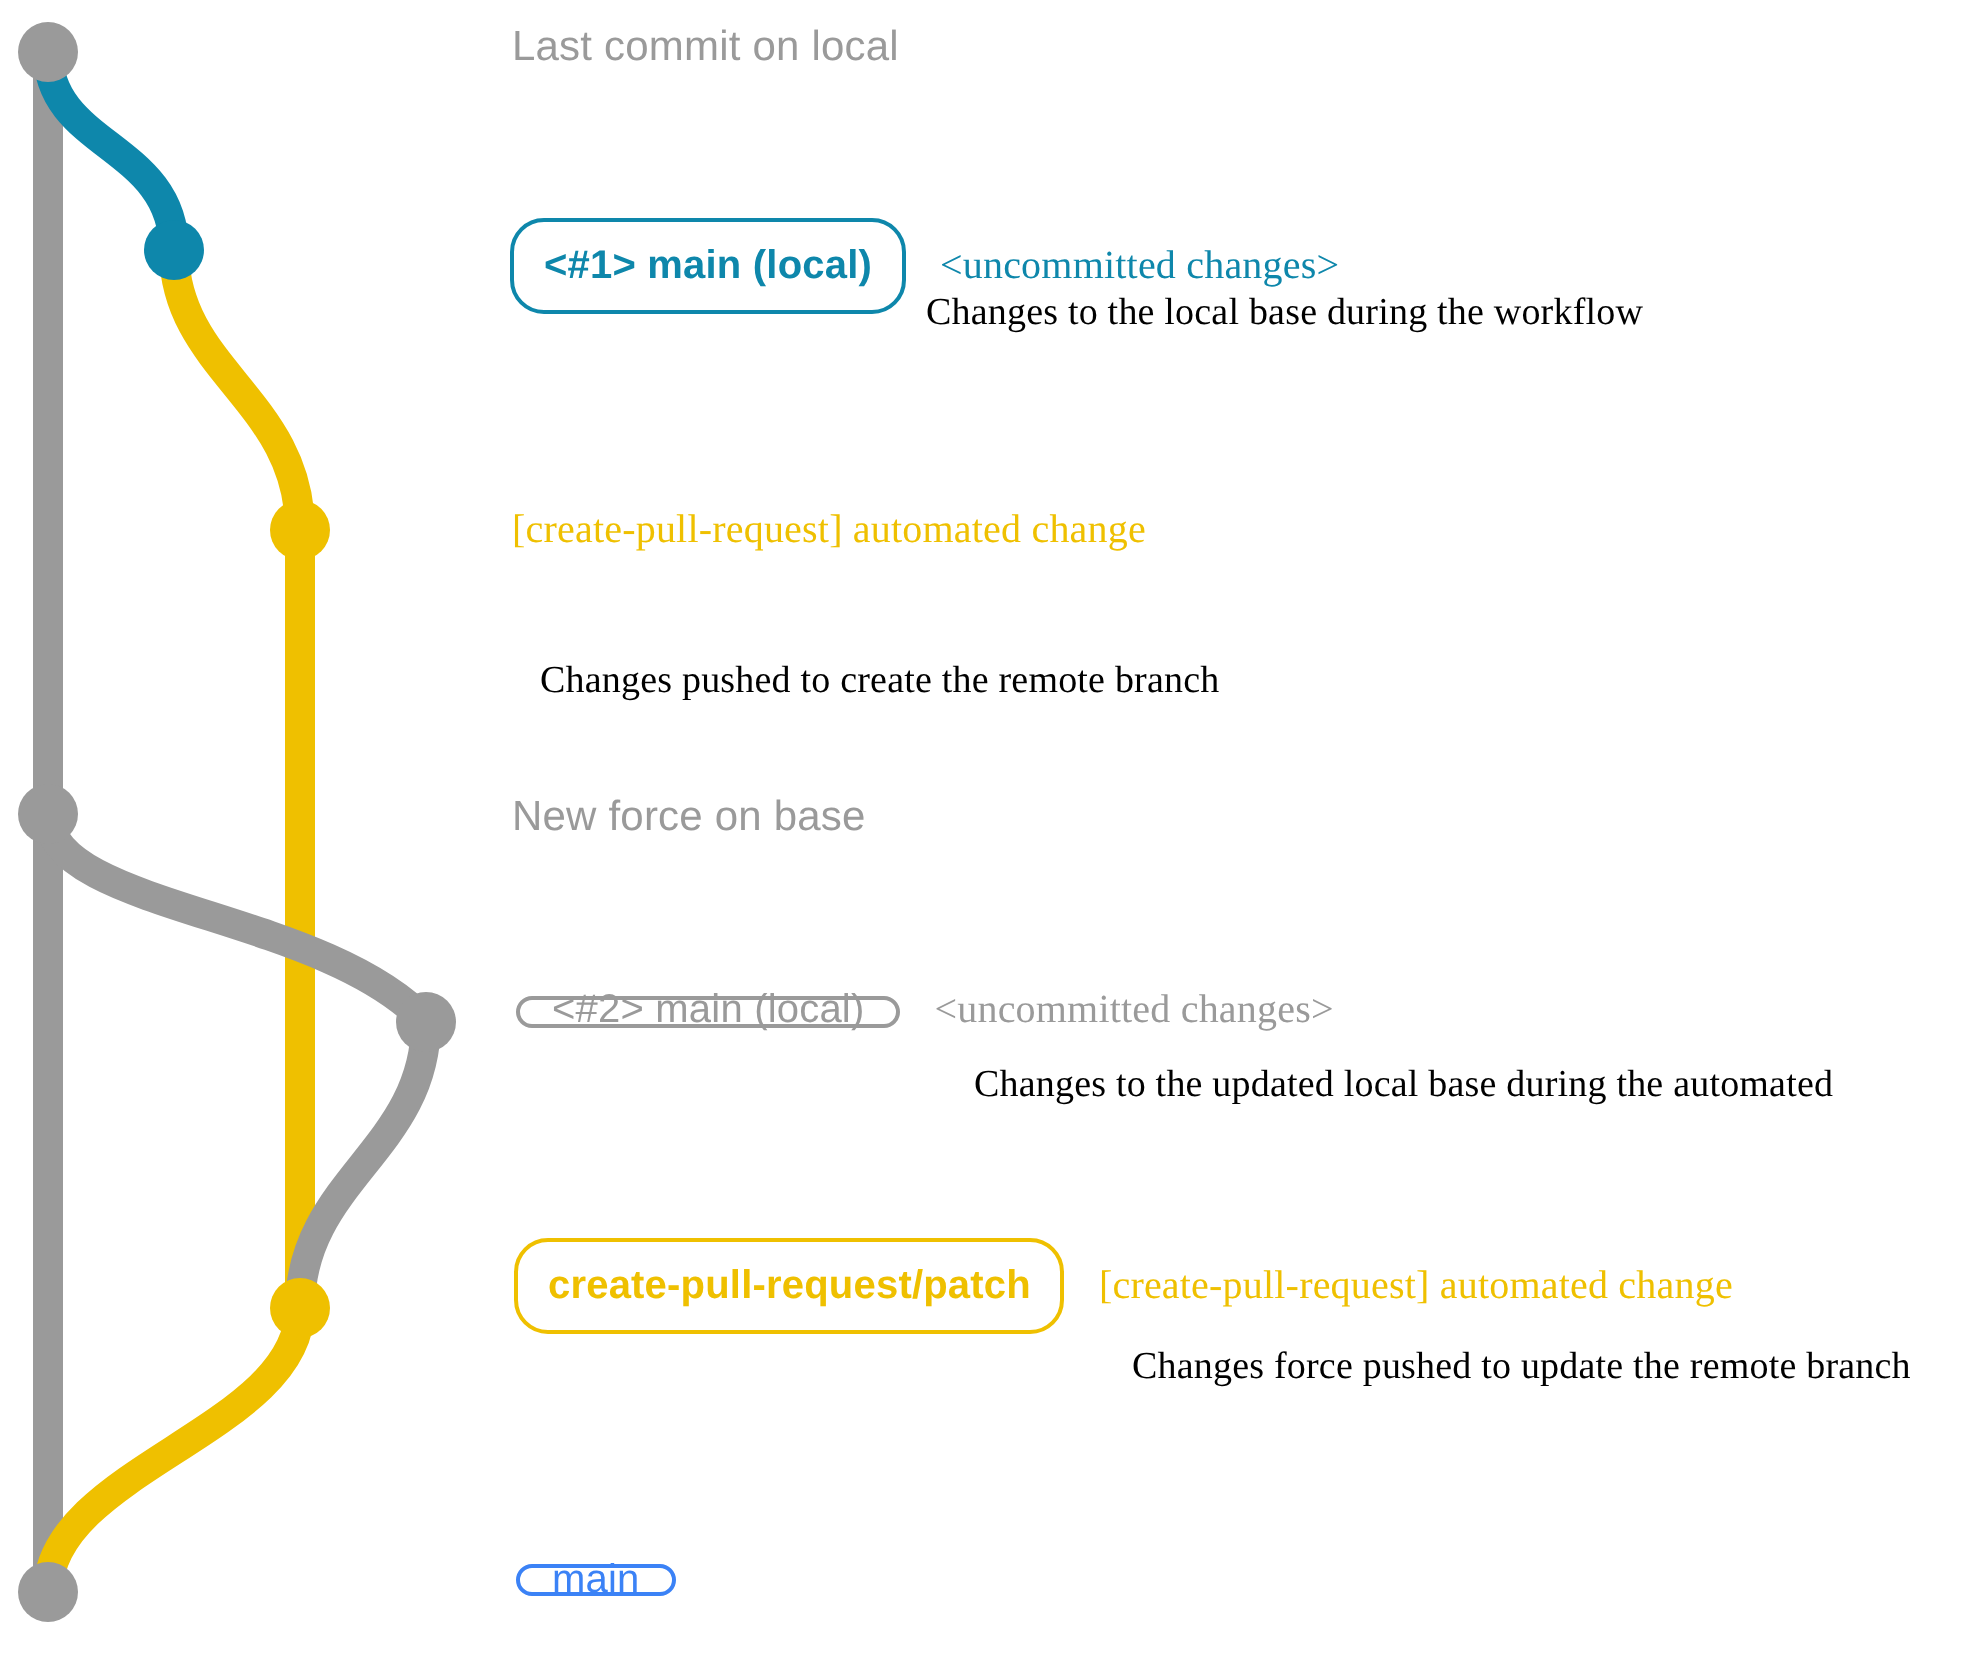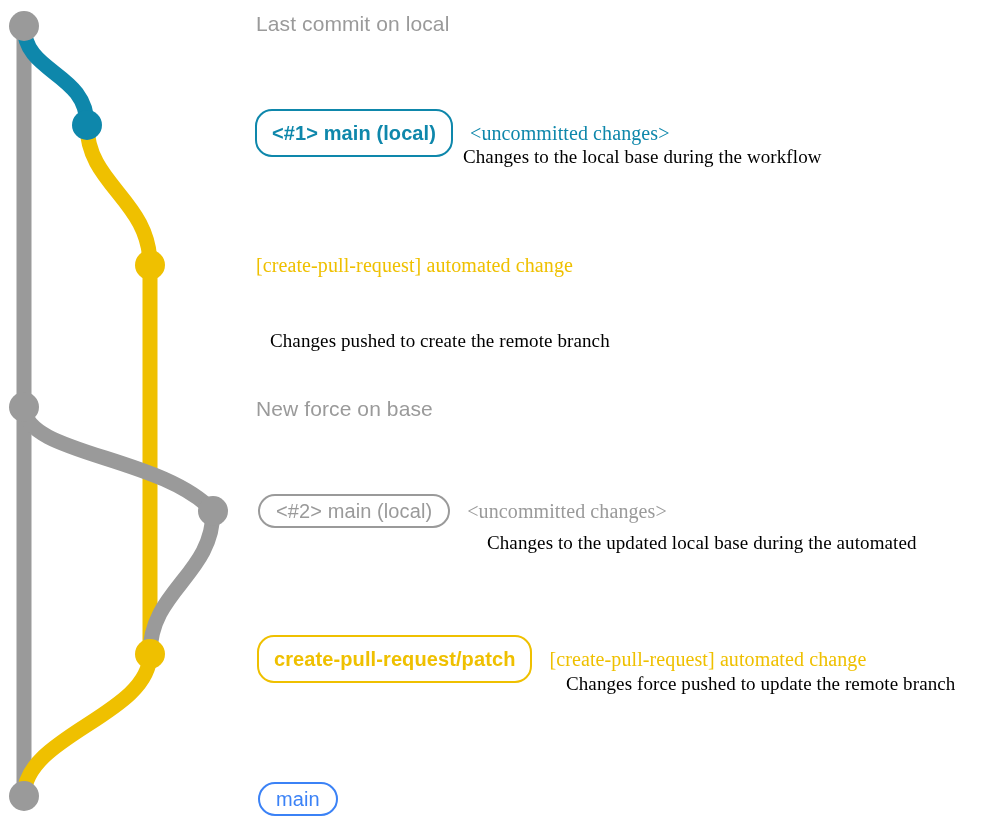--- a/index.html
+++ b/index.html
@@ -60,21 +60,21 @@
     padding: 0 15px;
     border-radius: 17px;
     border: 2px solid currentColor;
     font-family: "Liberation Sans", sans-serif;
     font-size: 20px;
     font-weight: 700;
     letter-spacing: 0.1px;
     background: #ffffff;
   }
   .pill-sm {
-    height: 34px;
+    height: 16px;
     font-size: 20px;
     font-weight: 400;
     padding: 0 16px;
     border-width: 2px;
   }
   .row { position: absolute; display: flex; align-items: center; }
 </style>
 </head>
 <body>
 
@@ -120,21 +120,21 @@
   <div class="abs explain" style="left:270px; top:290px;margin-top:40px;">Changes pushed to create the remote branch</div>
 
   <div class="abs plain-label" style="left:256px; top:397px; color:#9a9a9a;">New force on base</div>
 
   <div class="row" style="left:258px; top:494px;">
     <span class="pill pill-sm" style="color:#9a9a9a;">&lt;#2&gt; main (local)</span>
     <span class="subject" style="color:#9a9a9a; margin-left:17px;">&lt;uncommitted changes&gt;</span>
   </div>
   <div class="abs explain" style="left:487px; top:532px;">Changes to the updated local base during the automated</div>
 
-  <div class="row" style="left:257px; top:635px;text-align:center;">
+  <div class="row" style="left:257px; top:619px;text-align:center;">
     <span class="pill" style="color:#efc000;">create-pull-request/patch</span>
     <span class="subject" style="color:#efc000; margin-left:17px;">[create-pull-request] automated change</span>
   </div>
   <div class="abs explain" style="left:566px; top:673px;">Changes force pushed to update the remote branch</div>
 
   <div class="row" style="left:258px; top:782px;">
     <span class="pill pill-sm" style="color:#3b82f6;">main</span>
   </div>
 
 </div>

